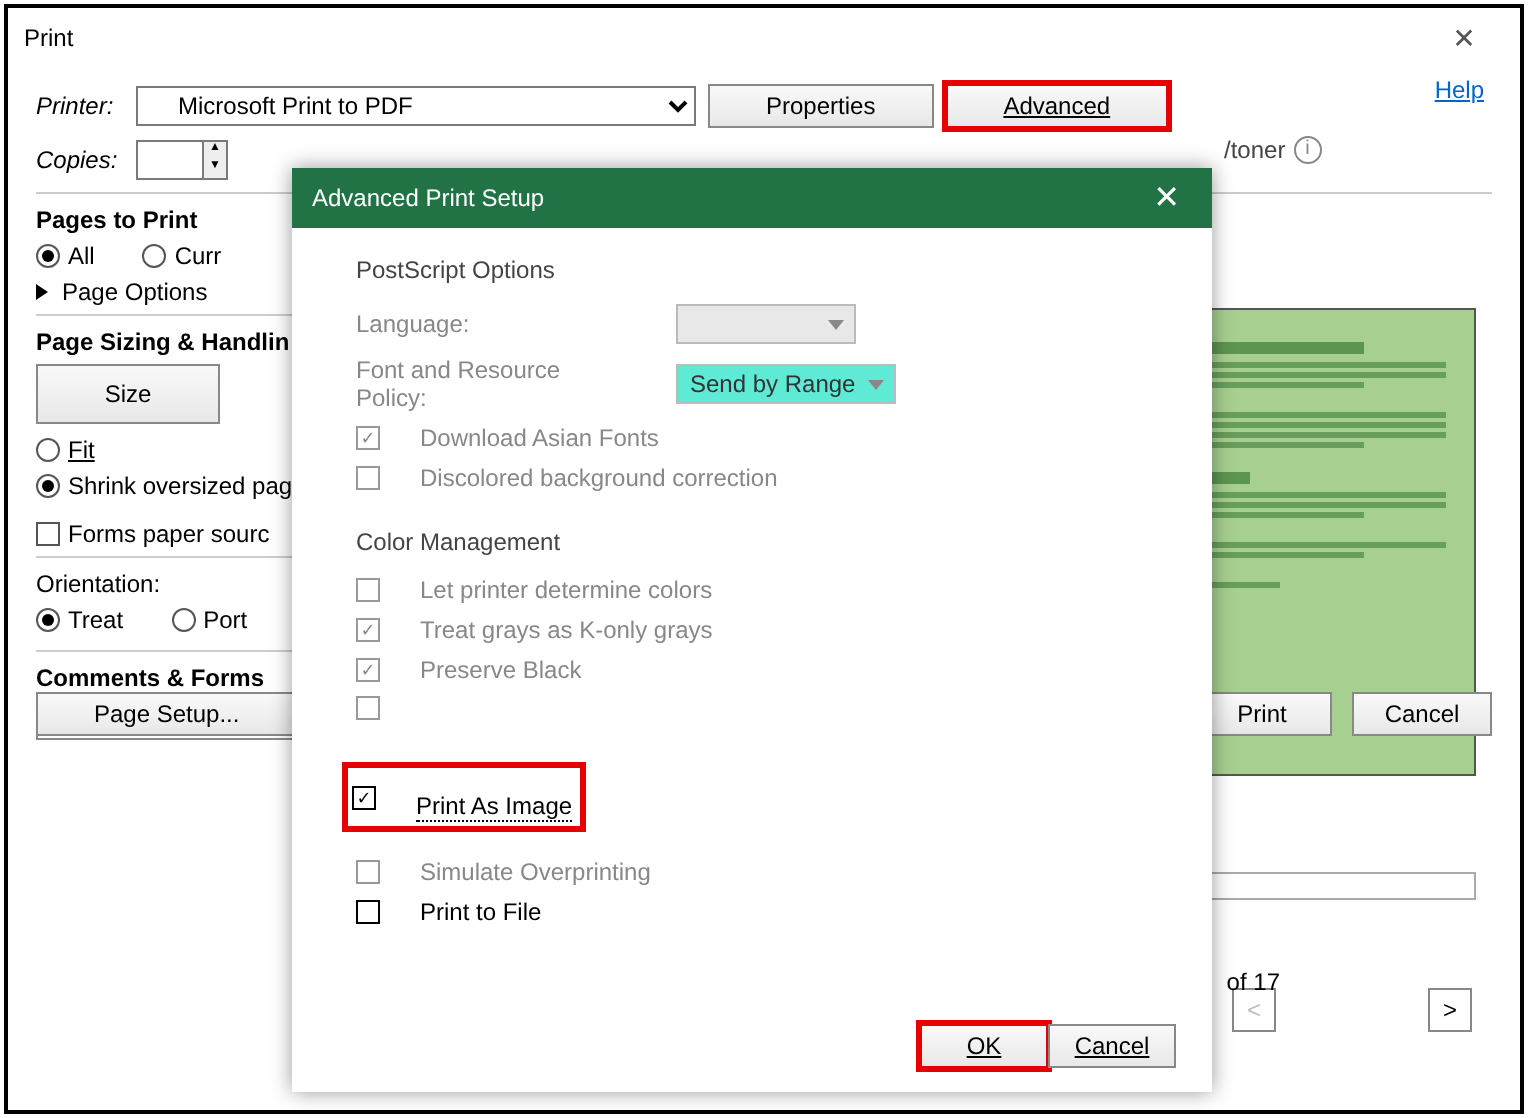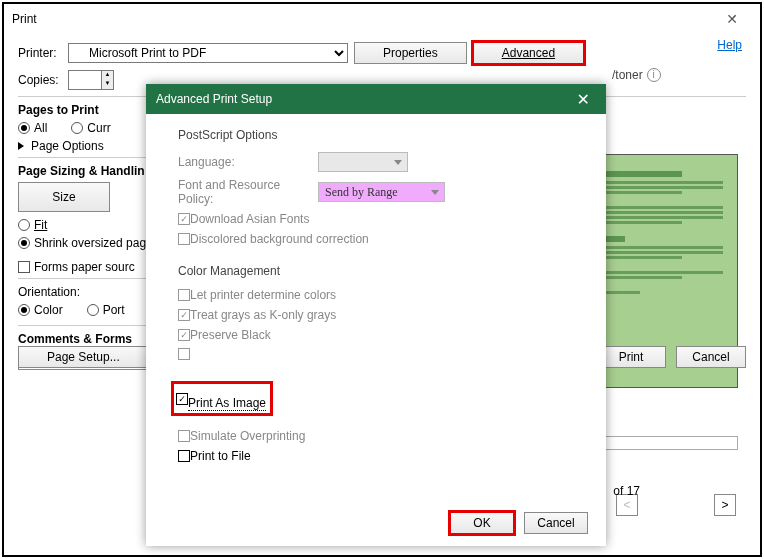--- a/index.html
+++ b/index.html
@@ -3,21 +3,21 @@
 <meta charset="utf-8">
 <style>
   * { box-sizing: border-box; font-family: "Segoe UI", Tahoma, sans-serif; font-size: 12px; }
   body { margin: 0; background: #fff; width: 764px; height: 559px; overflow: hidden; }
   .window { border: 2px solid #000; width: 760px; height: 555px; margin: 2px; background: #fff; position: relative; }
   .titlebar { height: 30px; display: flex; align-items: center; padding: 0 8px; }
   .titlebar .title { flex: 1; }
   .titlebar .close { width: 40px; text-align: center; font-size: 14px; color: #555; }
   .content { padding: 8px 14px; position: relative; }
   .row { display: flex; align-items: center; margin-bottom: 6px; gap: 6px; }
-  label.lab { min-width: 44px; }
+  label.lab { min-width: 44px; font-style: italic; }
   select, input[type=text] { border: 1px solid #7a7a7a; background: #fff; height: 20px; padding: 0 16px; }
   .printer-sel { width: 280px; }
   .btn { border: 1px solid #888; background: linear-gradient(#f9f9f9,#e8e8e8); height: 22px; padding: 0 28px; display: inline-flex; align-items: center; justify-content: center; cursor: pointer; }
   .spin { width: 46px; display: inline-flex; }
   .spin input { width: 30px; border-right: none; }
   .spin .arrows { width: 16px; border: 1px solid #7a7a7a; display: flex; flex-direction: column; }
   .spin .arrows span { flex:1; font-size:6px; text-align:center; background:#eee; }
   .hr { border-top: 1px solid #ccc; margin: 4px 0 6px; }
   .section-head { font-weight: bold; margin-bottom: 4px; }
   .radio-row { display:flex; align-items:center; gap:4px; margin-bottom:4px;}
@@ -44,25 +44,25 @@
   .highlight-red { outline:3px solid #e60000; outline-offset:-1px;}
   .highlight-red-thick { outline:3px solid #e60000; }
 
   
   .dialog { position:absolute; left:142px; top:80px; width:460px; height:462px; background:#fff; box-shadow:0 0 10px rgba(0,0,0,.4); z-index:50;}
   .dialog .dlg-title { background:#217346; color:#fff; height:30px; display:flex; align-items:center; padding:0 10px; justify-content:space-between;}
   .dlg-close { color:#fff; font-size:16px; padding:0 6px;}
   .dlg-body { padding:14px 26px 10px 32px; color:#555; }
   .grp { margin-bottom:18px;}
   .grp-title { color:#444; margin-bottom:10px;}
-  .ditem { display:flex; align-items:center; gap:0; margin:6px 0; color:#888;}
+  .ditem { display:flex; align-items:center; gap:20px; margin:6px 0; color:#888;}
   .ditem.enabled { color:#000;}
   .dsel { border:1px solid #bbb; background:#e8e8e8; height:20px; padding:0 18px 0 6px; color:#444; position:relative; display:inline-flex; align-items:center;}
   .dsel::after { content:""; position:absolute; right:5px; top:7px; border-left:4px solid transparent;border-right:4px solid transparent;border-top:5px solid #888;}
-  .dlg-foot { position:absolute; bottom:12px; right:18px; display:flex; gap:10px;}
+  .dlg-foot { position:absolute; bottom:12px; right:18px; display:flex; text-decoration:underline;}
   .dchk { width:12px; height:12px; border:1px solid #999; display:inline-flex; align-items:center; justify-content:center; font-size:9px;}
   .dchk.sel::after { content:"✓"; color:#888;}
   .dchk.black { border-color:#000;}
   .dchk.black.sel::after { color:#000;}
   .sel-wrap { display:inline-flex; }
   .truncated { white-space:nowrap; overflow:hidden; }
 </style>
 </head>
 <body>
 
@@ -137,21 +137,21 @@
       <div class="radio-row truncated" style="margin-top:10px;">
           <span class="chk"></span>
           <span>Forms paper sourc</span>
         </div>
 
       <div class="hr"></div>
       <div>Orientation:</div>
       <div style="display:flex; gap:24px; margin-top:4px;">
         <div class="radio-row">
             <span class="radio sel"></span>
-            <span>Color</span>
+            <span>Treat</span>
           </div>
         <div class="radio-row truncated">
             <span class="radio"></span>
             <span>Port</span>
           </div>
       </div>
 
       <div class="hr"></div>
       <div class="section-head">Comments &amp; Forms</div>
       <div class="sel-wrap">
@@ -208,21 +208,21 @@
     </div>
     <div class="dlg-body">
       <div class="grp">
         <div class="grp-title">PostScript Options</div>
         <div class="ditem">
           <span style="width:140px;">Language:</span>
           <span class="dsel" style="width:90px;"></span>
         </div>
         <div class="ditem">
           <span style="width:140px;">Font and Resource Policy:</span>
-          <span class="dsel" style="width:127px; background:#f0abfc; color:#333;font-family:Liberation Serif, serif;">Send by Range</span>
+          <span class="dsel" style="width:110px; background:#5eead4; color:#333;">Send by Range</span>
         </div>
         <div class="ditem">
             <span class="dchk sel"></span>
             <span>Download Asian Fonts</span>
           </div>
         <div class="ditem">
             <span class="dchk"></span>
             <span>Discolored background correction</span>
           </div>
       </div>

